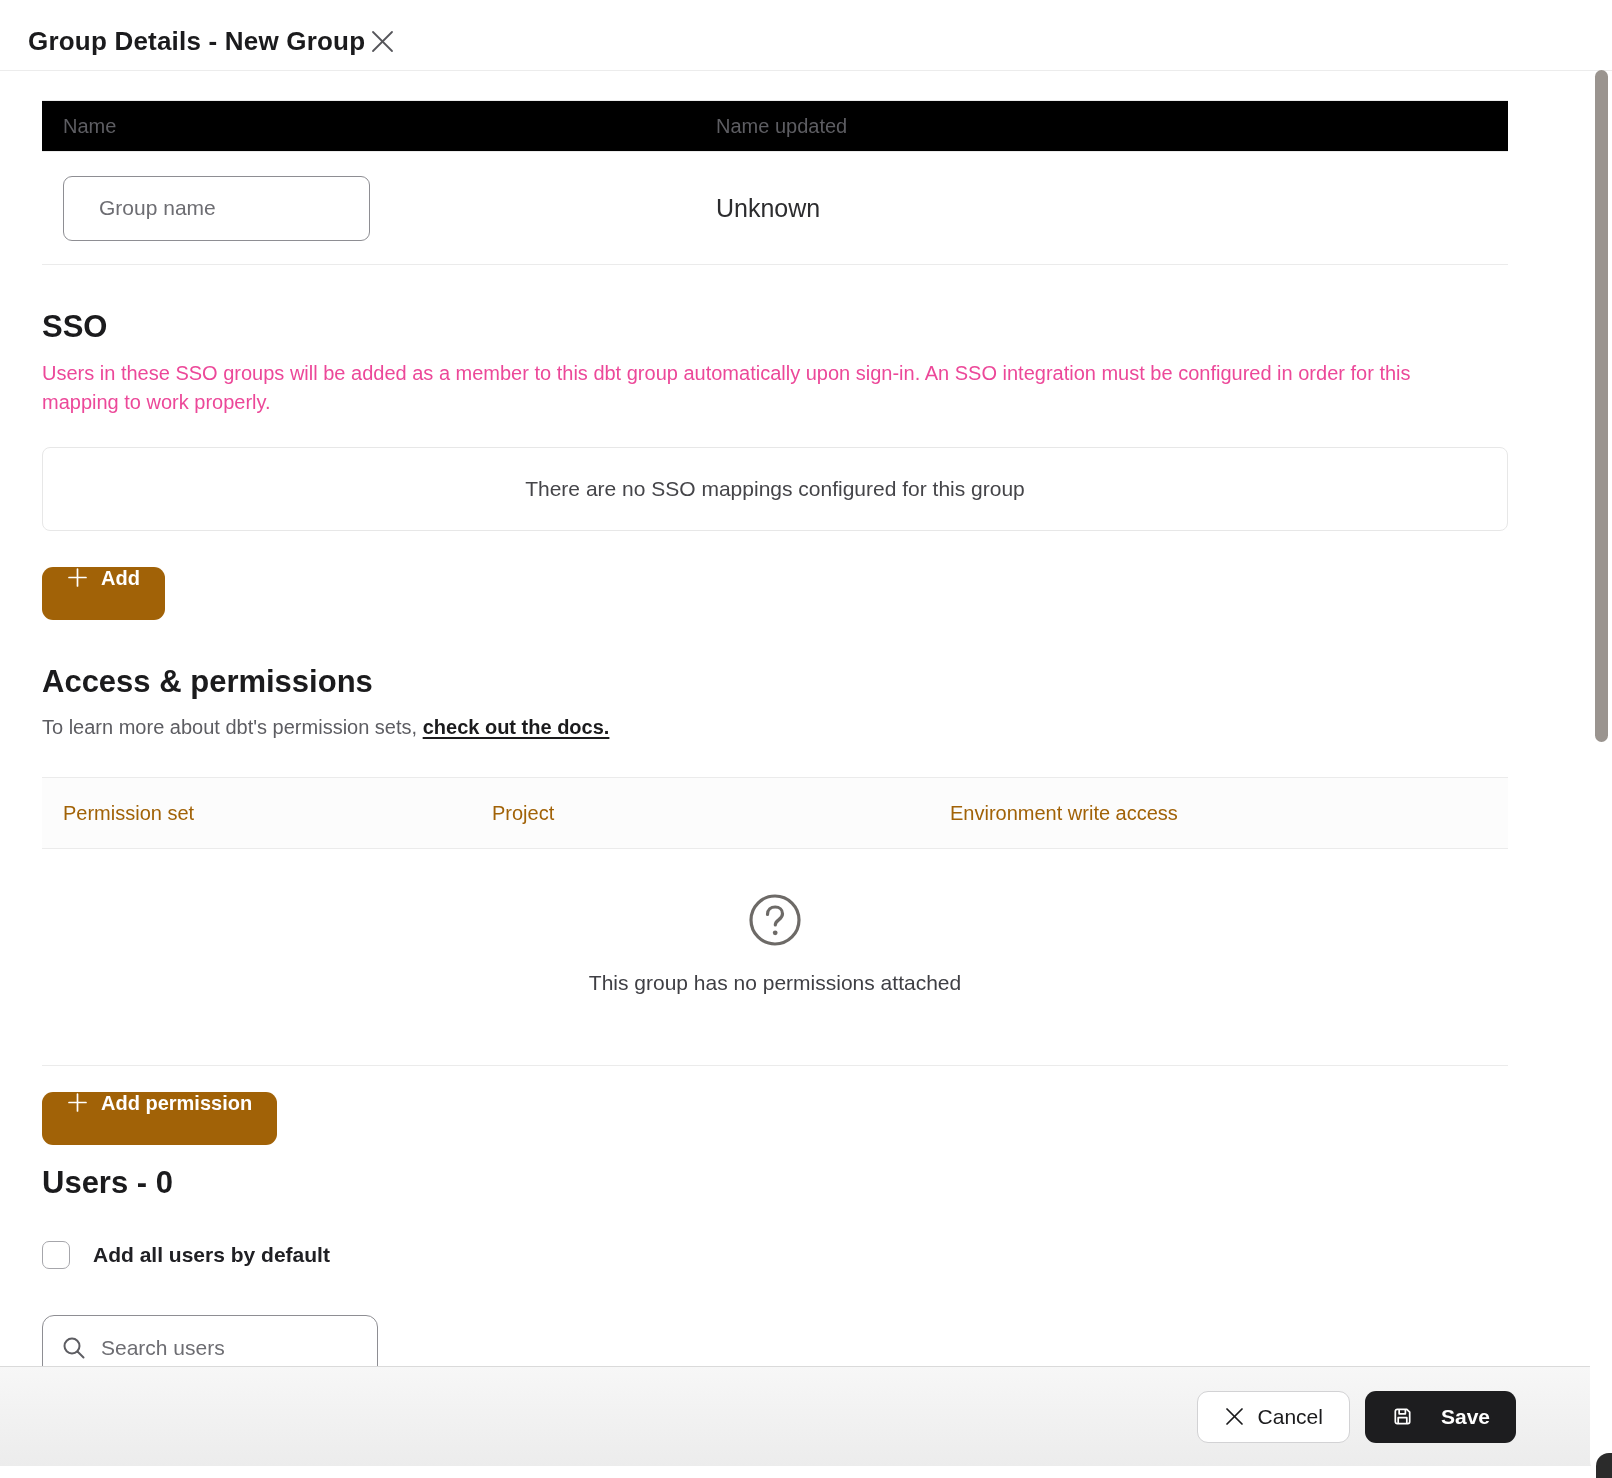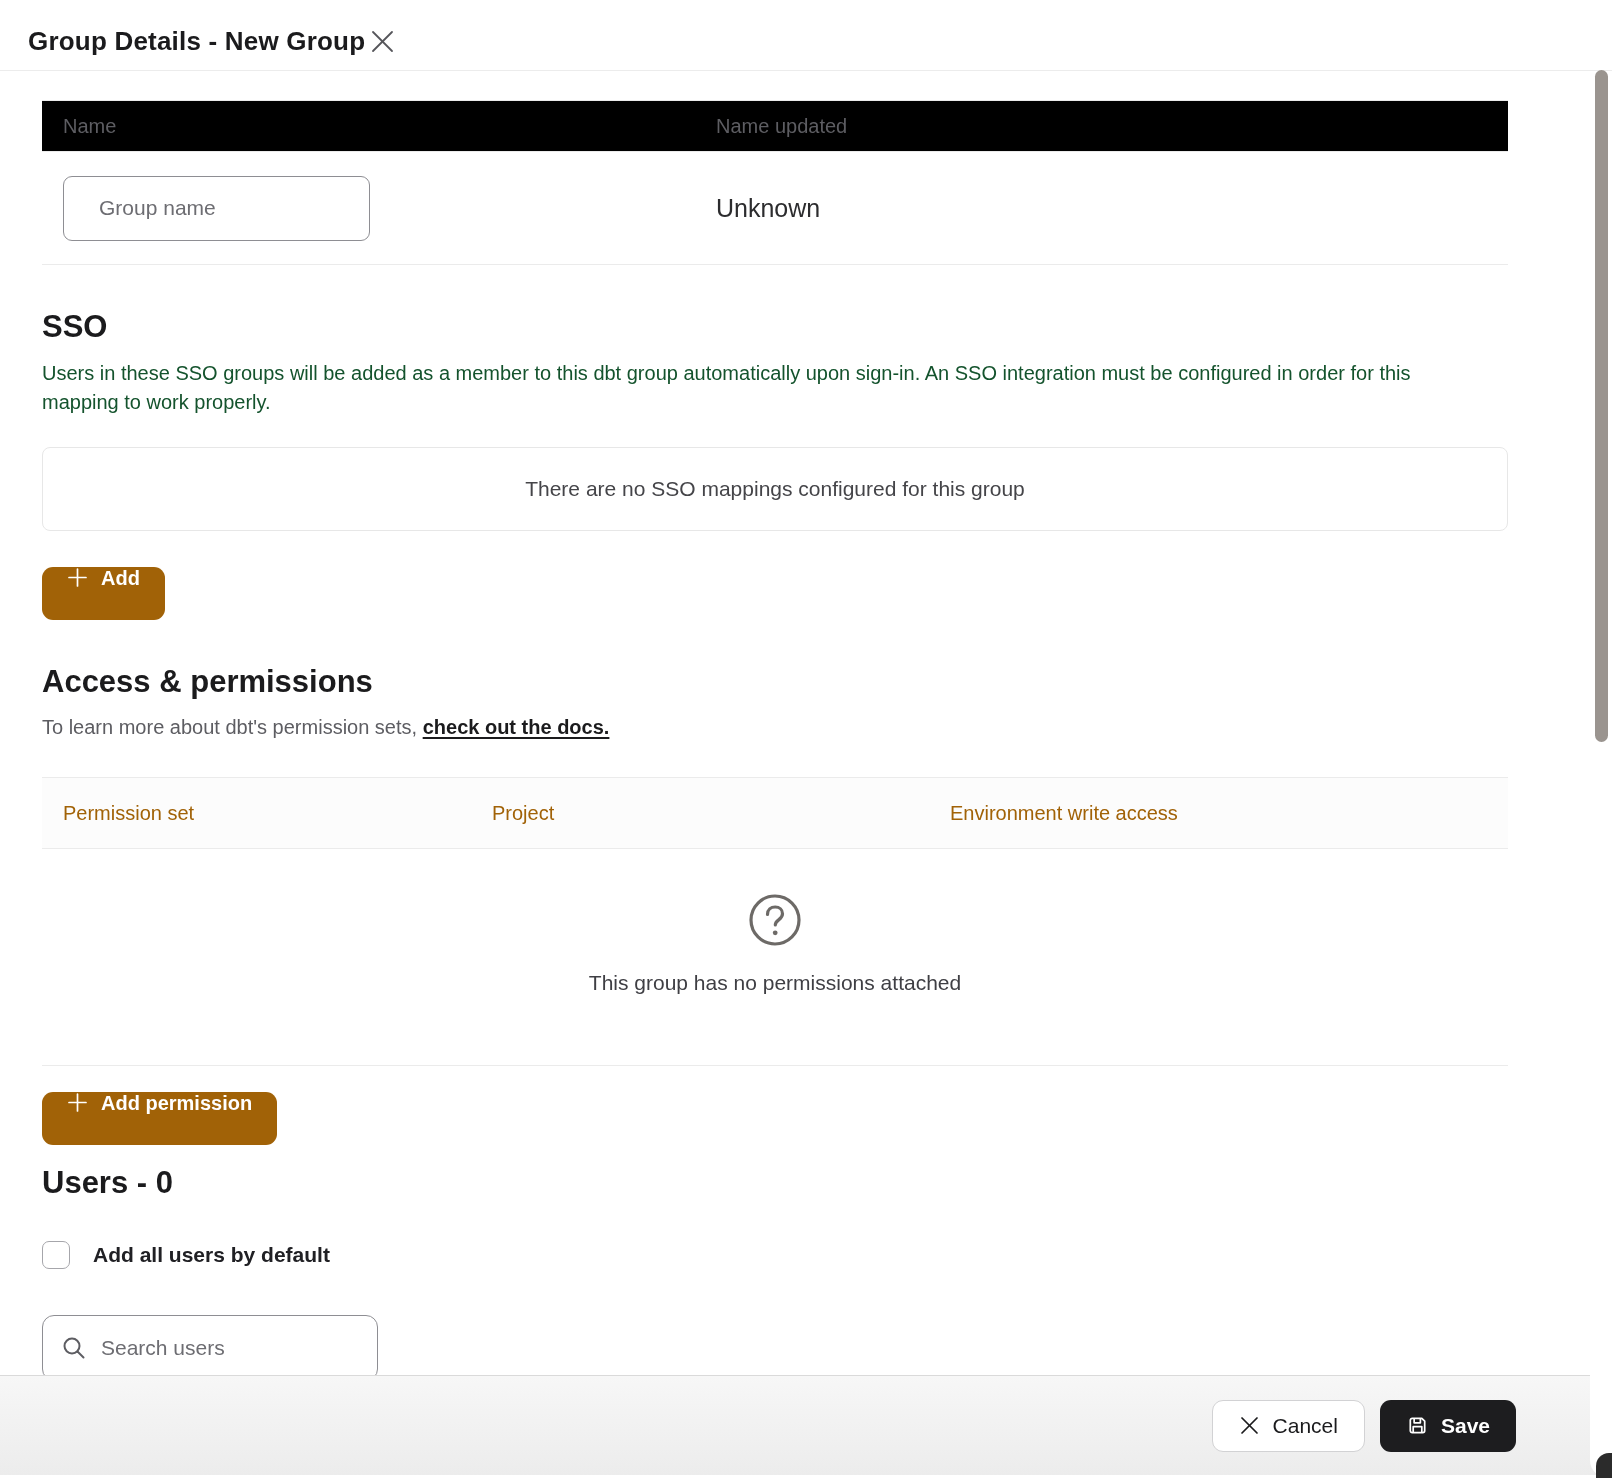--- a/index.html
+++ b/index.html
@@ -50,21 +50,21 @@
     border:1px solid #8e8e93; border-radius:9px;
     font-family:inherit; font-size:21px; color:#1b1b1d;
     padding:0 35px; outline:none; background:#fff;
   }
   .group-name-input::placeholder { color:#6d6d72; }
   .cell-updated { font-size:25px; color:#2c2c2e; }
 
   .section-heading { margin-top:44px; font-size:31px; font-weight:700; color:#1b1b1d; }
   .section-desc {
     margin-top:14px; max-width:1430px;
-    font-size:20px; line-height:29px; color:#14532d;
+    font-size:20px; line-height:29px; color:#ec4899;
   }
 
   .empty-box {
     margin-top:30px; height:84px;
     border:1px solid #e7e7e7; border-radius:8px;
     display:flex; align-items:center; justify-content:center;
     font-size:21px; color:#454549; background:#fff;
   }
 
   .btn-dark {
@@ -123,37 +123,37 @@
     padding:8px 18px; background:#fff;
   }
   .search-input {
     border:none; outline:none; background:transparent;
     font-family:inherit; font-size:21px; color:#1b1b1d; width:240px;
   }
   .search-input::placeholder { color:#6d6d72; }
 
   
   .modal-footer {
-    position:absolute; left:0; right:0; bottom:3px; height:100px;
+    position:absolute; left:0; right:0; bottom:12px; height:100px;
     background:linear-gradient(180deg,#f7f7f7,#ececec);
     border-top:1px solid #dadada;
     display:flex; align-items:center; justify-content:flex-end;
     gap:15px; padding-right:96px;
   }
   .btn-cancel {
     height:52px; background:#fff;
     border:1px solid #d2d2d4; border-radius:11px;
     display:inline-flex; align-items:center; gap:13px;
     padding:0 26px;
     font-family:inherit; font-size:21px; color:#1b1b1d; cursor:pointer;
   }
   .btn-save {
     height:52px; background:#1d1d1f; color:#fff;
     border:none; border-radius:11px;
-    display:inline-flex; align-items:center; gap:12px;
+    display:inline-flex; align-items:center; gap:27px;
     padding:0 26px;
     font-family:inherit; font-size:21px; font-weight:700; cursor:pointer;
   }
 
   
   .scroll-gutter {
     position:absolute; top:71px; right:0; bottom:0; width:22px;
     background:#fff; border-bottom-left-radius:18px; z-index:5;
   }
   .scroll-thumb {

